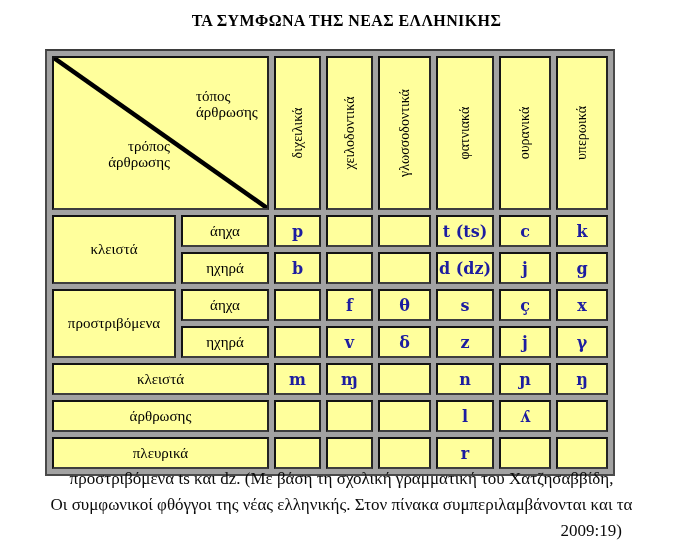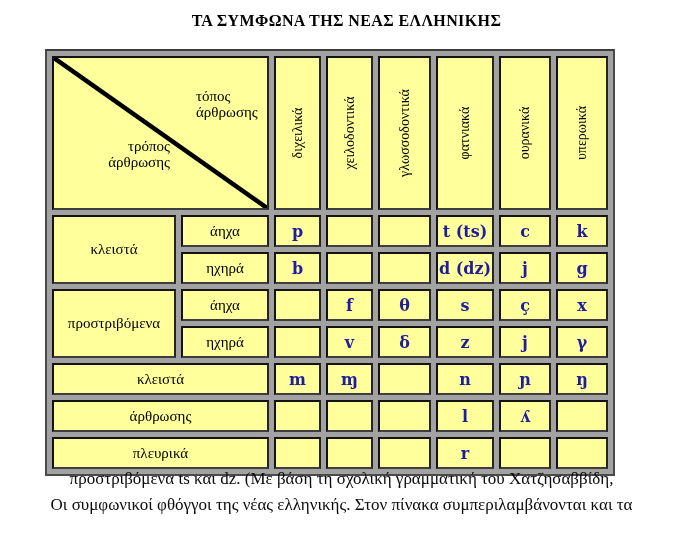--- a/index.html
+++ b/index.html
@@ -160,13 +160,14 @@
     <td class="letter">r</td>
     <td class="letter"></td>
     <td class="letter"></td>
   </tr>
 </tbody>
   </table>
 
 <div class="caption">
   <div class="cap-center">προστριβόμενα ts και dz. (Με βάση τη σχολική γραμματική του Χατζησαββίδη,</div>
   <div class="cap-center">Οι συμφωνικοί φθόγγοι της νέας ελληνικής. Στον πίνακα συμπεριλαμβάνονται και τα</div>
+  <div class="cap-right">2009:19)</div>
 </div>
 
 </body></html>

